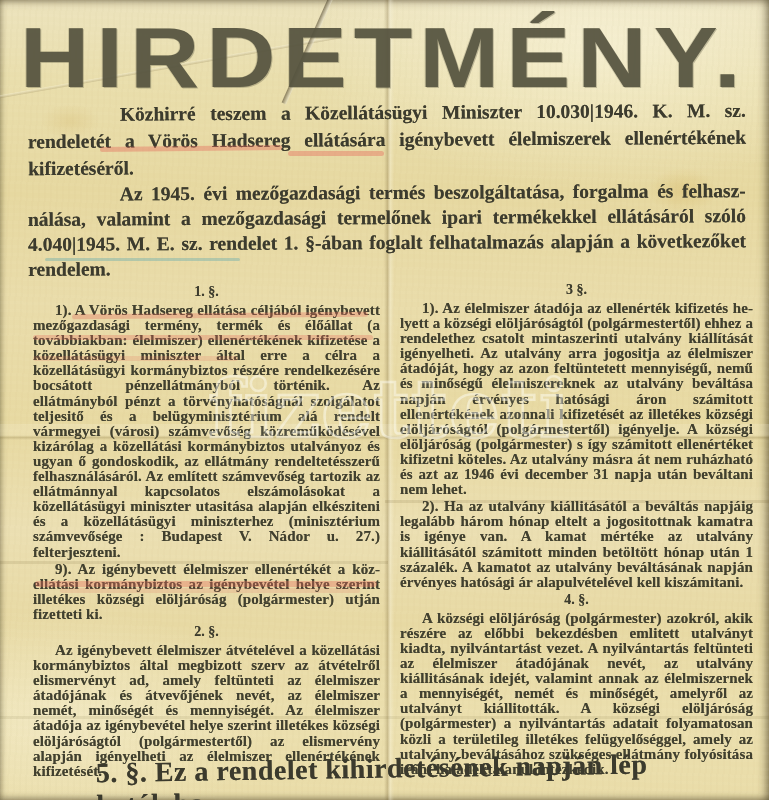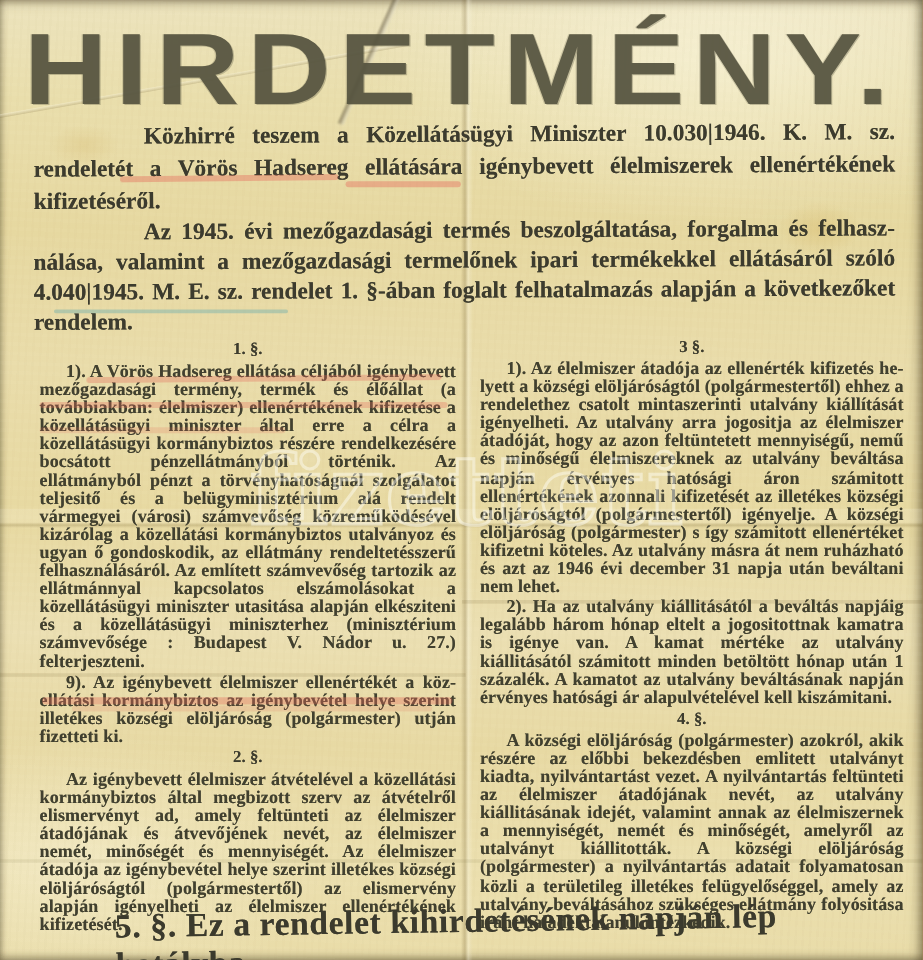--- a/index.html
+++ b/index.html
@@ -1,16 +1,16 @@
 <!DOCTYPE html>
 <html><head>
 <meta charset="utf-8">
 <style>
   html,body{margin:0;padding:0;background:#2e2a22;}
-  #stage{position:relative;width:769px;height:800px;overflow:hidden;background:#fdba74;
+  #stage{position:relative;width:769px;height:800px;overflow:hidden;background:#4d7c0f;
          font-family:"Liberation Serif", serif;}
   #paper{position:absolute;inset:0;
 ', '         clip-path:polygon(0.3% 1.1%, 36% 0.5%, 41.5% 2.4%, 43.6% 0.2%, 98.8% 0.5%, 100% 1.4%, 100% 99.5%, 55% 100%, 0.4% 99.6%);
          background:
            radial-gradient(ellipse 420px 200px at 78% 6%, rgba(255,252,235,.5), transparent 70%),
            radial-gradient(ellipse 300px 160px at 8% 90%, rgba(252,248,228,.35), transparent 70%),
            linear-gradient(180deg,#ece3bd 0%,#e9deac 10%,#e6d8a0 24%,#e9dcaa 38%,#e7d9a1 54%,#ebdfb2 66%,#e7d9a3 78%,#ebdfae 90%,#e9dca8 100%);
          box-shadow: inset -7px 0 9px -4px rgba(55,45,22,.5),
                      inset 4px 0 6px -3px rgba(55,45,22,.35),
                      inset 0 -5px 7px -3px rgba(55,45,22,.4),

